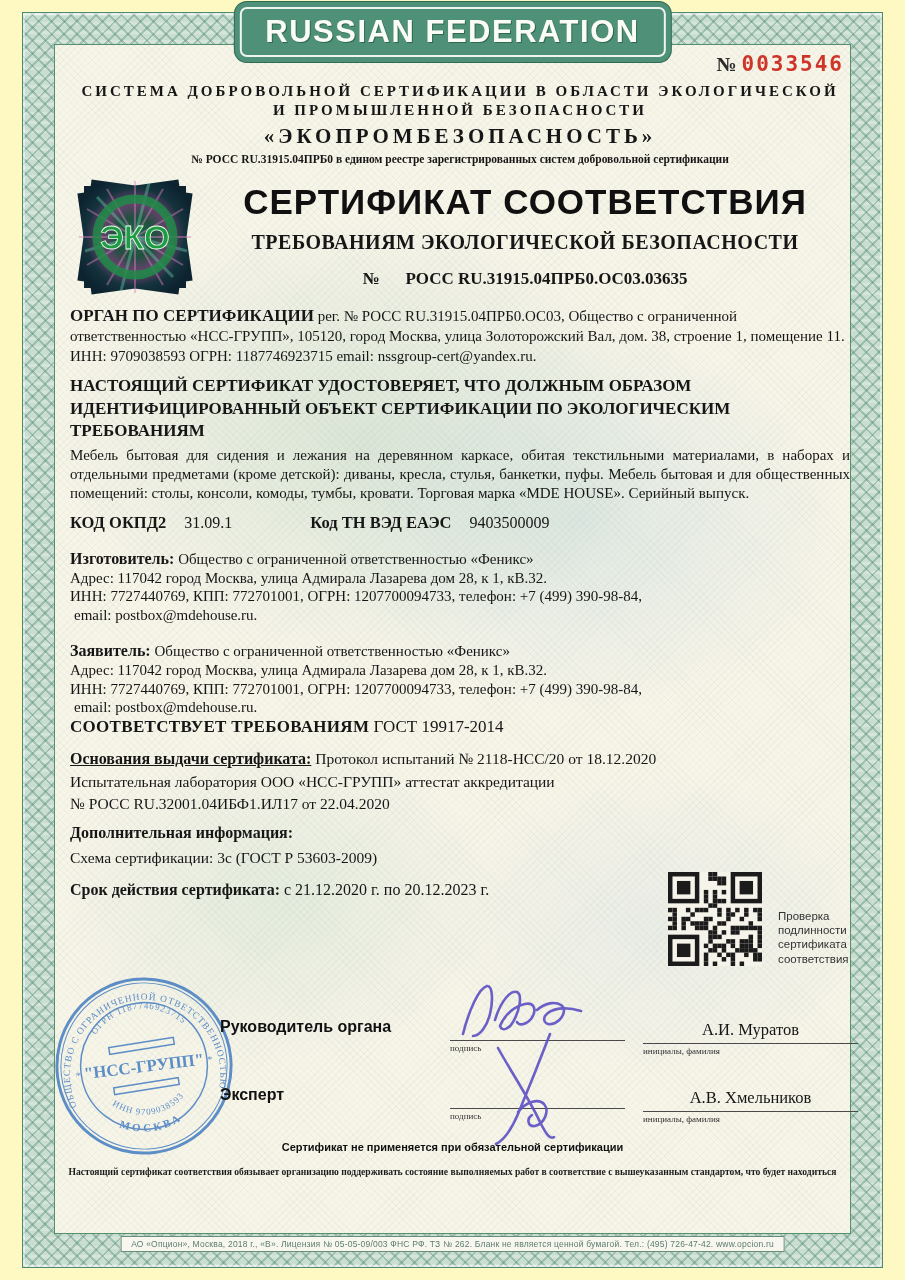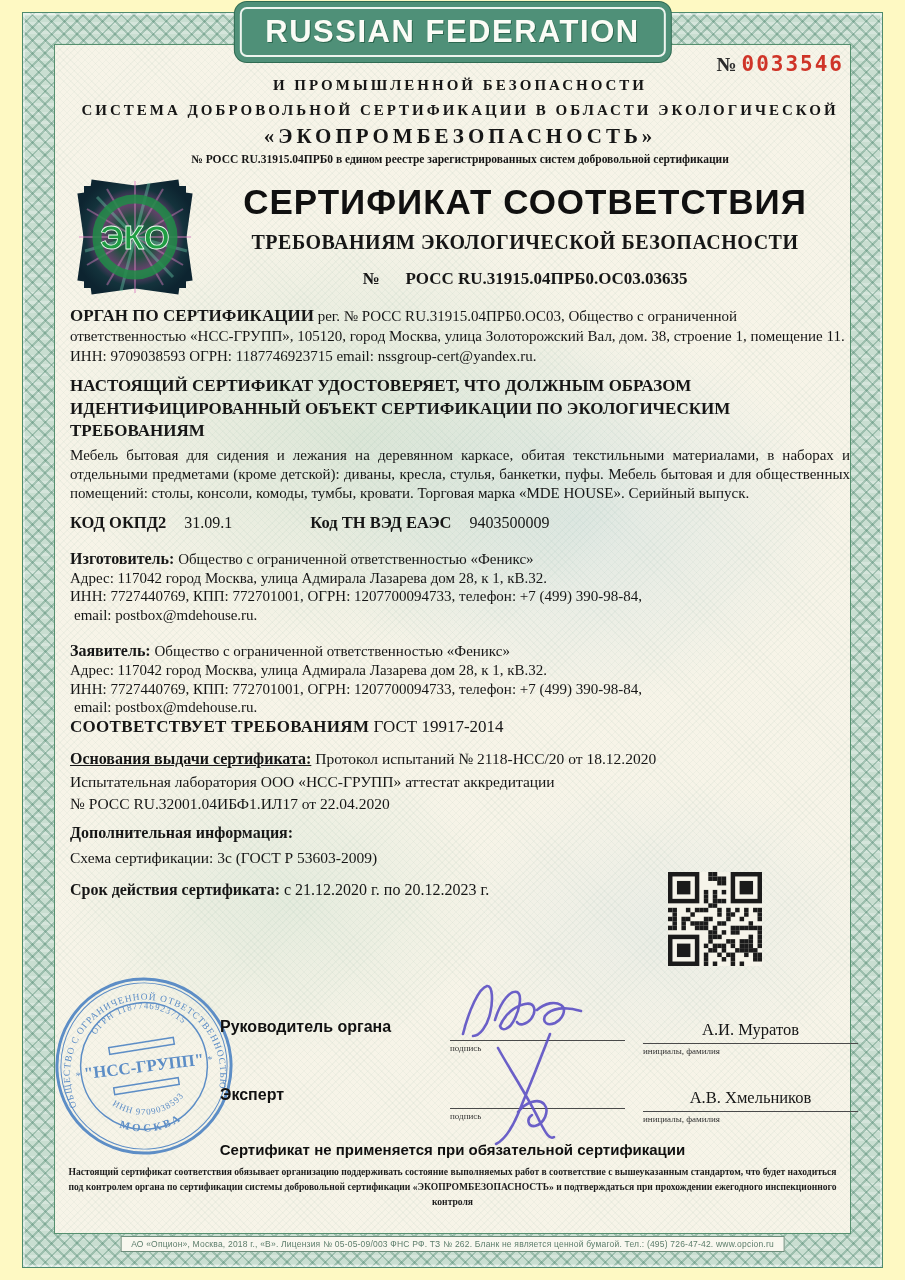--- a/index.html
+++ b/index.html
@@ -79,21 +79,21 @@
   .line-box{display:flex;flex-direction:column;}
   .the-line{height:32px;border-bottom:1.5px solid #4a4a4a;}
   .line-box .name{height:32px;display:flex;align-items:flex-end;justify-content:center;
                   font-size:16.5px;padding-bottom:3px;border-bottom:1.5px solid #4a4a4a;}
   .line-cap{font-size:9px;color:#333;padding-top:2px;}
   .sig-ink{position:absolute;z-index:5;pointer-events:none;}
   .sig-ink.one{left:455px;top:978px;}
   .sig-ink.two{left:486px;top:1028px;}
   
   .note-bold{position:absolute;top:1141px;left:60px;right:60px;text-align:center;z-index:2;
-             font-family:"Liberation Sans",sans-serif;font-weight:bold;font-size:15px;color:#101010;}
+             font-family:"Liberation Sans",sans-serif;font-weight:bold;font-size:11px;color:#101010;}
   .fine-print{position:absolute;top:1165px;left:58px;right:58px;text-align:center;z-index:2;
               font-weight:bold;font-size:9.6px;line-height:1.55;color:#1c1c1c;}
   .imprint{position:absolute;bottom:28px;left:50%;transform:translateX(-50%);z-index:6;
            background:#f8f7ef;border:1px solid #6d8d7b;color:#5d7d6b;
            font-family:"Liberation Sans",sans-serif;font-size:8.5px;white-space:nowrap;
            padding:2px 10px;letter-spacing:.2px;}
 </style>
 </head>
 <body>
 
@@ -102,22 +102,22 @@
   <div class="inner"></div>
 
   <div class="banner">RUSSIAN FEDERATION</div>
 
   <div class="content">
     <div class="serial-row">
       <span class="serial-prefix">№</span>
       <span class="serial-number">0033546</span>
     </div>
 
+    <div class="sys-line first">СИСТЕМА ДОБРОВОЛЬНОЙ СЕРТИФИКАЦИИ В ОБЛАСТИ ЭКОЛОГИЧЕСКОЙ</div>
     <div class="sys-line">И ПРОМЫШЛЕННОЙ БЕЗОПАСНОСТИ</div>
-    <div class="sys-line first">СИСТЕМА ДОБРОВОЛЬНОЙ СЕРТИФИКАЦИИ В ОБЛАСТИ ЭКОЛОГИЧЕСКОЙ</div>
     <div class="sys-name">«ЭКОПРОМБЕЗОПАСНОСТЬ»</div>
     <div class="registry">№ РОСС RU.31915.04ПРБ0 в едином реестре зарегистрированных систем добровольной сертификации</div>
 
     <div class="header-row">
       <svg class="eko-logo" viewBox="0 0 130 124" xmlns="http://www.w3.org/2000/svg">
         <defs>
           <radialGradient id="holo" cx="50%" cy="50%" r="62%">
             <stop offset="0%" stop-color="#1a6b4a"></stop>
             <stop offset="32%" stop-color="#21503f"></stop>
             <stop offset="56%" stop-color="#6e3f72"></stop>
@@ -345,20 +345,21 @@
           <rect x="48" y="76" width="4" height="4"></rect>
           <rect x="56" y="76" width="4" height="4"></rect>
           <rect x="76" y="76" width="4" height="4"></rect>
           <rect x="80" y="76" width="4" height="4"></rect>
           <rect x="32" y="80" width="4" height="4"></rect>
           <rect x="40" y="80" width="4" height="4"></rect>
           <rect x="56" y="80" width="4" height="4"></rect>
           <rect x="64" y="80" width="4" height="4"></rect>
         </g>
     </svg>
+    <div class="qr-caption">Проверка подлинности сертификата соответствия</div>
   </div>
 
   <svg class="stamp" viewBox="0 0 190 190" xmlns="http://www.w3.org/2000/svg">
     <defs>
       <path id="arcOuter" d="M 27 138 A 76 76 0 1 1 163 138" fill="none"></path>
       <path id="arcOgrn" d="M 37 95 A 58 58 0 0 1 153 95" fill="none"></path>
       <path id="arcInn" d="M 44 108 A 54 54 0 0 0 146 108" fill="none"></path>
       <path id="arcCity" d="M 31 118 A 69 69 0 0 0 159 118" fill="none"></path>
     </defs>
     <g stroke="#4d83c3" fill="none">
@@ -408,16 +409,15 @@
   <svg class="sig-ink one" width="135" height="64" viewBox="0 0 135 64" xmlns="http://www.w3.org/2000/svg">
     <path d="M8 56 C14 32 24 10 32 8 C38 7 38 24 35 36 C32 48 25 58 18 58 M40 42 C46 22 56 12 62 14 C68 17 64 34 58 44 C54 51 47 54 45 48 C50 36 60 28 70 26 C80 24 82 33 76 41 C71 47 64 48 62 44 M82 32 C90 25 100 23 106 27 C112 31 108 41 100 45 C93 48 87 45 90 38 C96 30 110 28 126 33" fill="none" stroke="#5e52c4" stroke-width="2.6" stroke-linecap="round" opacity=".92"></path>
   </svg>
   <svg class="sig-ink two" width="100" height="120" viewBox="0 0 100 120" xmlns="http://www.w3.org/2000/svg">
     <path d="M64 6 C54 32 42 62 32 86 C26 100 18 112 10 116 M12 20 C24 42 44 72 54 94 C60 106 64 112 68 109 M32 84 C40 74 52 70 58 76 C64 83 58 96 49 98 C42 99 40 91 46 87" fill="none" stroke="#5e52c4" stroke-width="2.6" stroke-linecap="round" opacity=".92"></path>
   </svg>
 
   <div class="note-bold">Сертификат не применяется при обязательной сертификации</div>
   <div class="fine-print">
     <div>Настоящий сертификат соответствия обязывает организацию поддерживать состояние выполняемых работ в соответствие с вышеуказанным стандартом, что будет находиться</div>
-    <div>под контролем органа по сертификации системы добровольной сертификации «ЭКОПРОМБЕЗОПАСНОСТЬ»  и подтверждаться при прохождении ежегодного инспекционного контроля</div>
   </div>
   <div class="imprint">АО «Опцион», Москва, 2018 г., «В». Лицензия № 05-05-09/003 ФНС РФ. ТЗ № 262. Бланк не является ценной бумагой. Тел.: (495) 726-47-42. www.opcion.ru</div>
 </div>
 
 </body></html>

